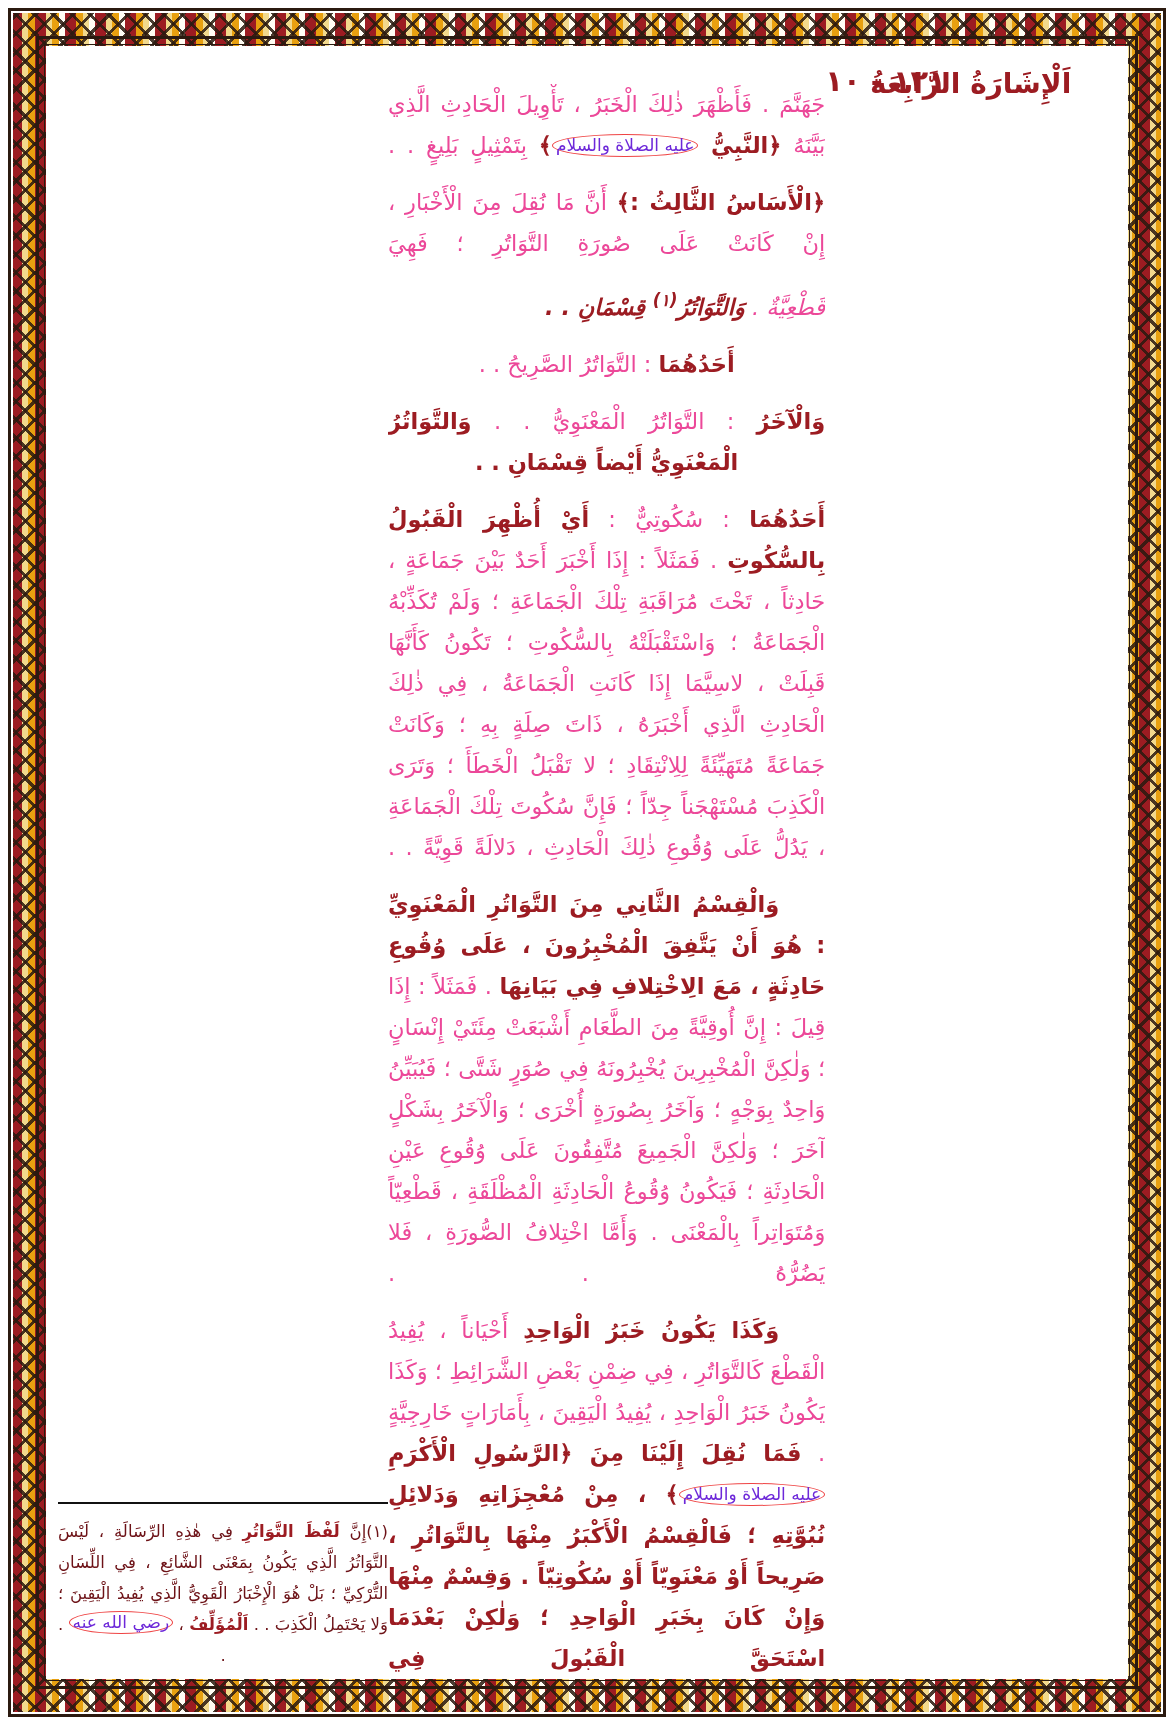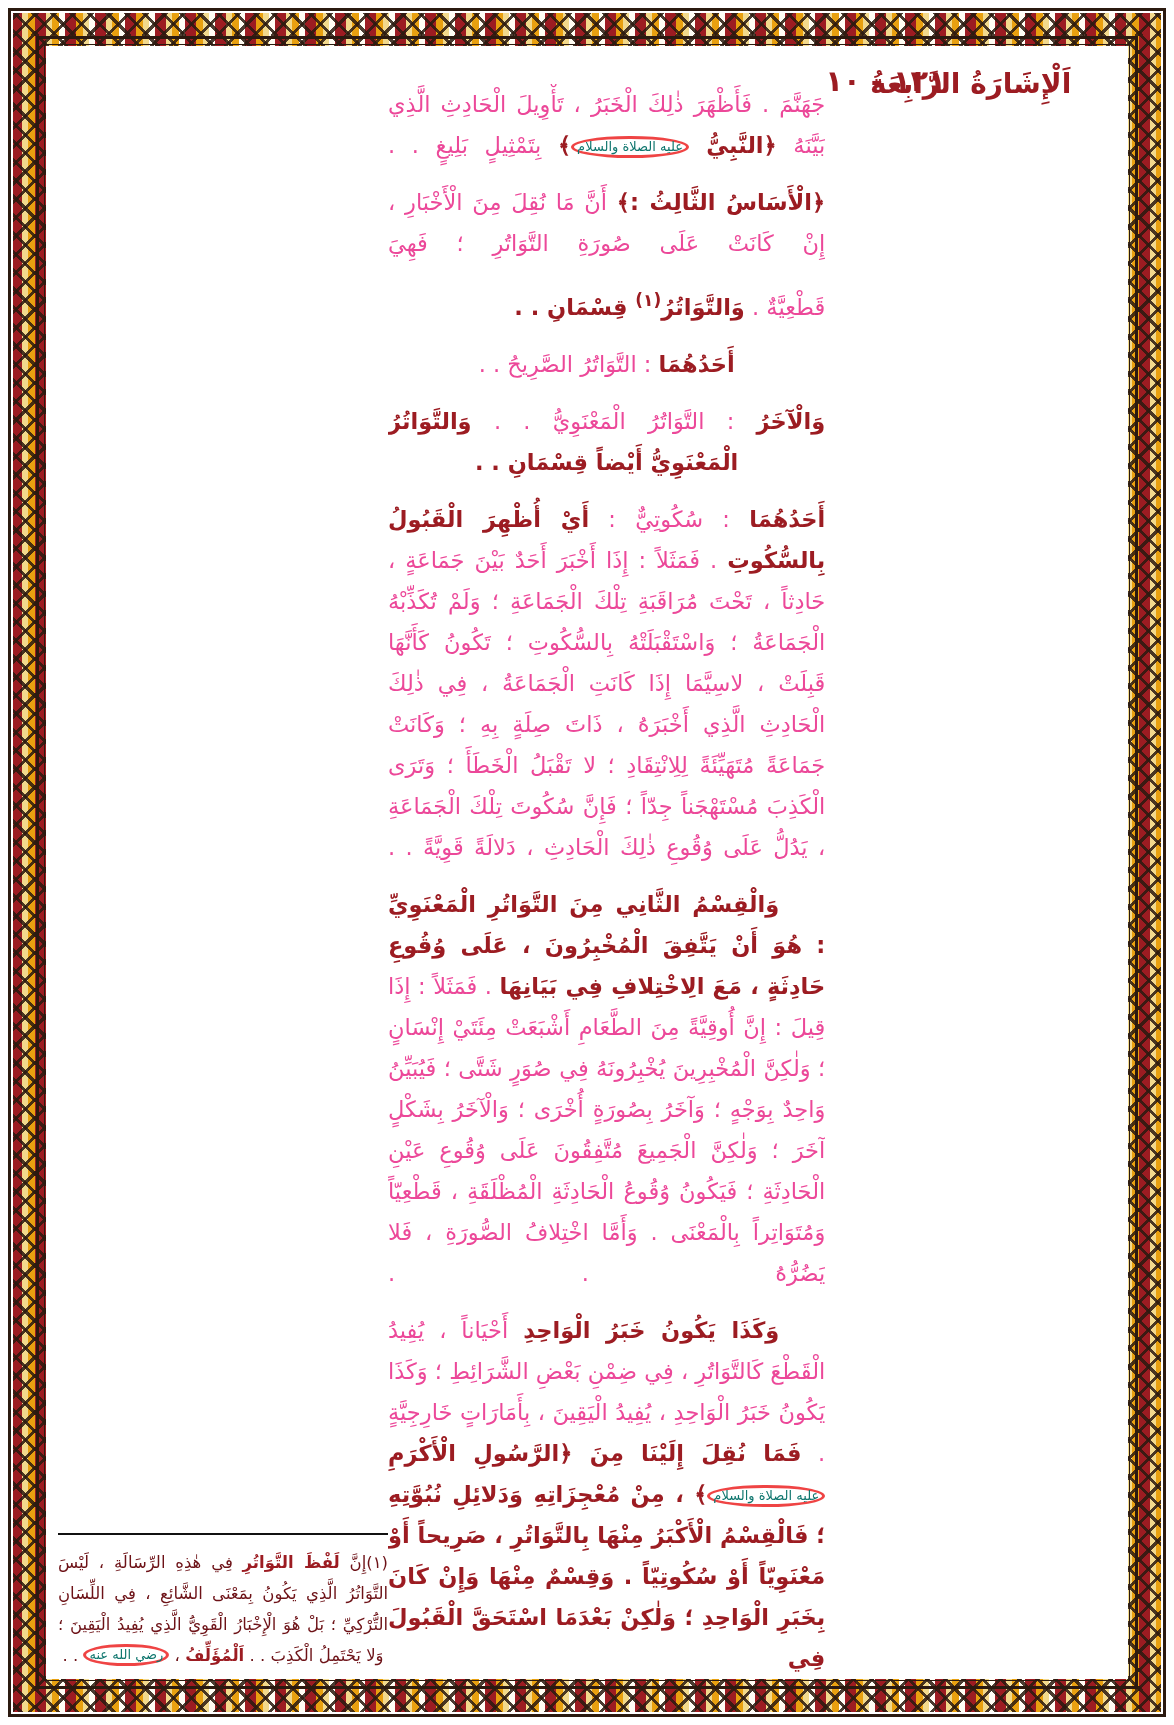--- a/index.html
+++ b/index.html
@@ -122,30 +122,30 @@
     font-size:22.5px;
     line-height:41px;
     margin-top:26px;
     flex:1 1 auto;
     overflow:hidden;
   }
   .para{ margin:0 0 0 0; }
   .para + .para{ margin-top:16px; }
   .para.gap{ margin-top:16px; }
   .para.center{ text-align-last:center; }
-  .para.rightish{ text-align:right;text-align-last:right; }
+  .para.rightish{ text-align:right;text-align-last:right;font-style:italic; }
   .red-b{ color:#9c1c22;font-weight:700; }
   .blk{ color:#ec4899; }
   .indent{ display:inline-block;width:46px; }
   .ornament{ color:#9c1c22;font-weight:700; }
   .honorific{
     display:inline-block;
-    font-size:13px;
-    color:#0f766e;
-    border:3px solid #ef4444;
+    font-size:17px;
+    color:#6d28d9;
+    border:1px solid #ef4444;
     border-radius:50%;
     padding:0 3px;
     line-height:1.25;
     transform:translateY(-2px);
     letter-spacing:-1px;
   }
   .fn-ref{ font-size:17px;vertical-align:super; }
 
   
   .footnote-wrap{

